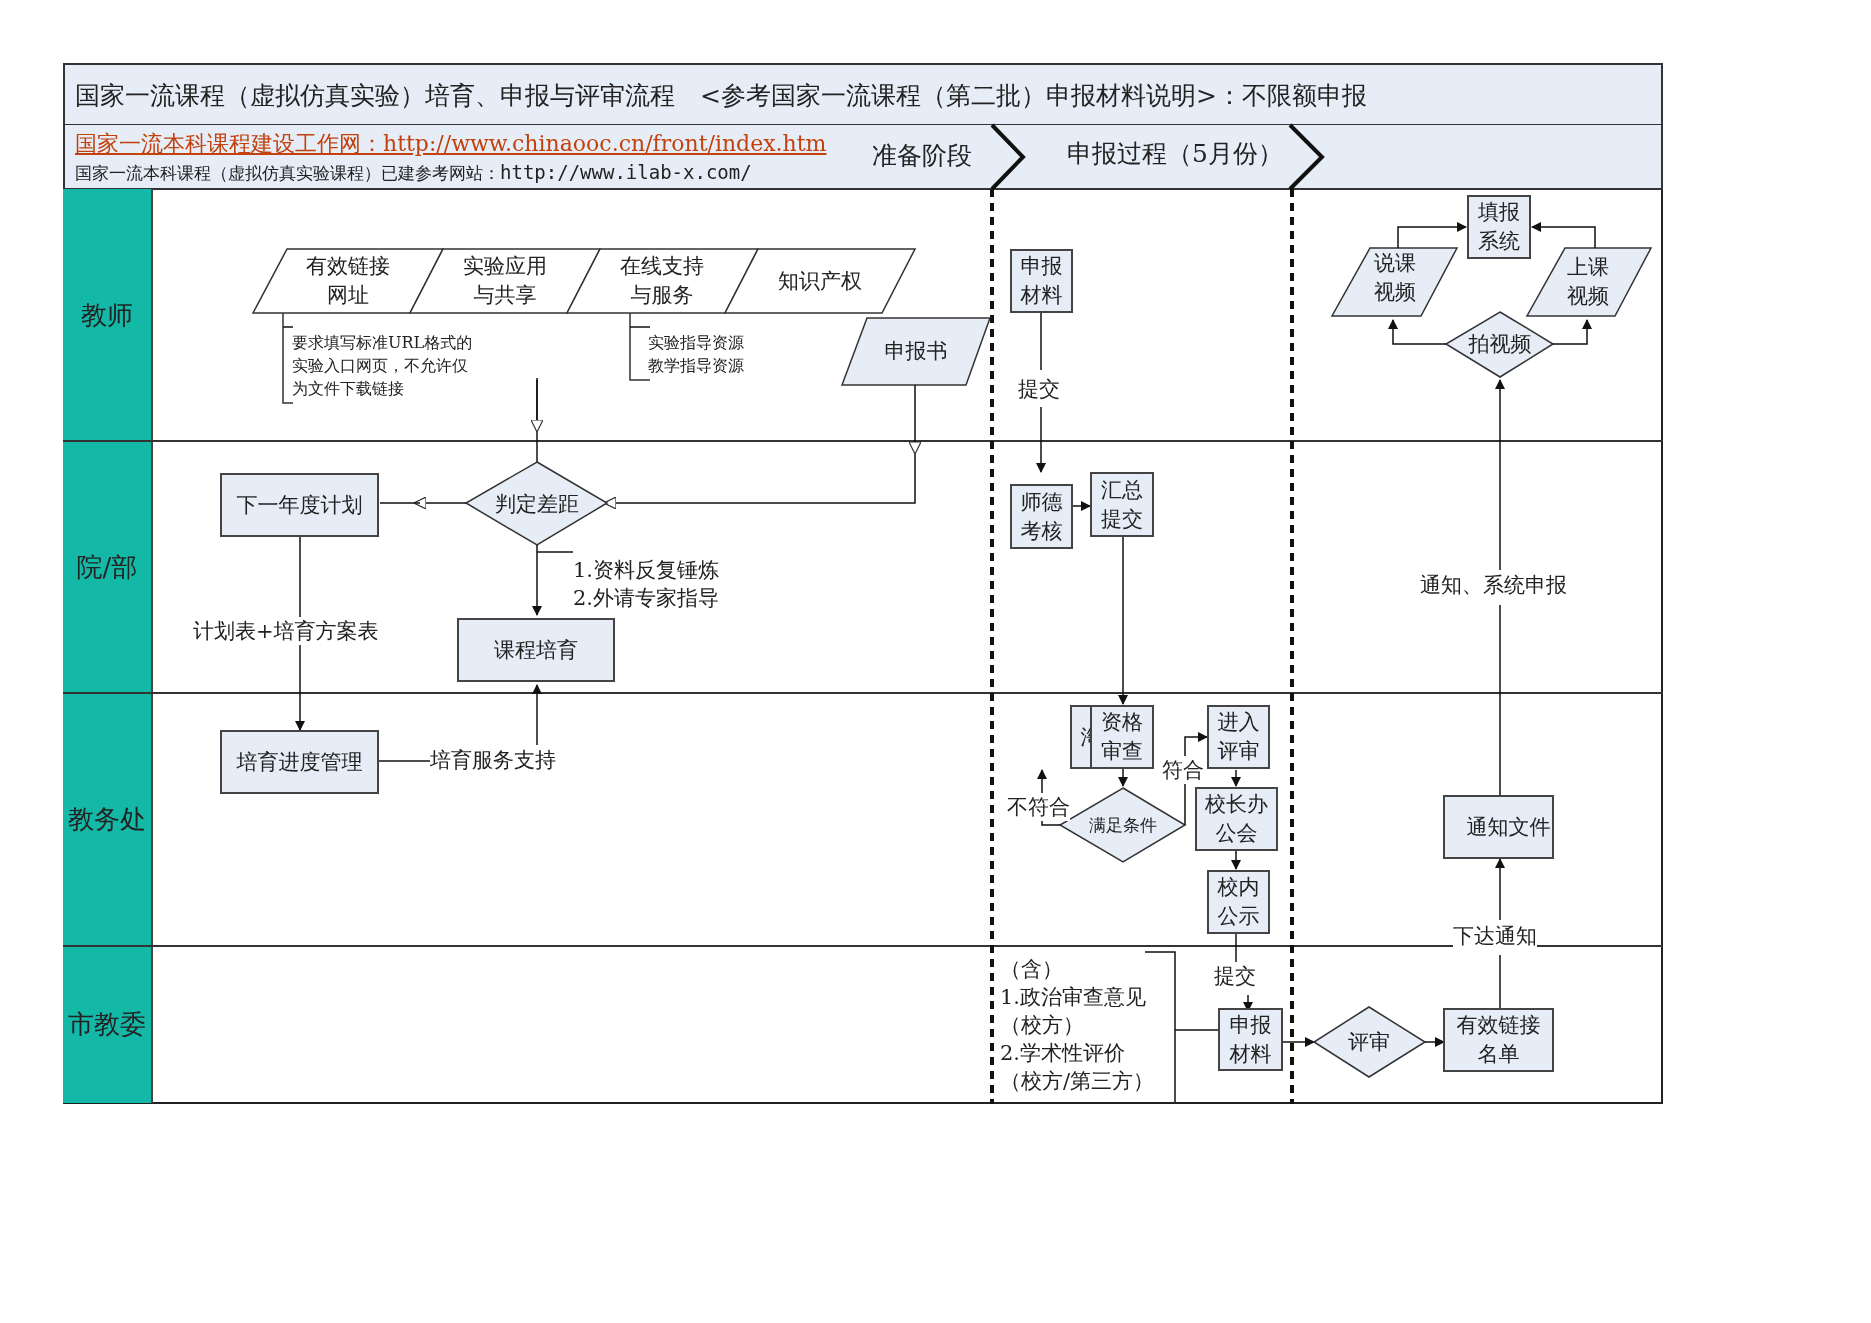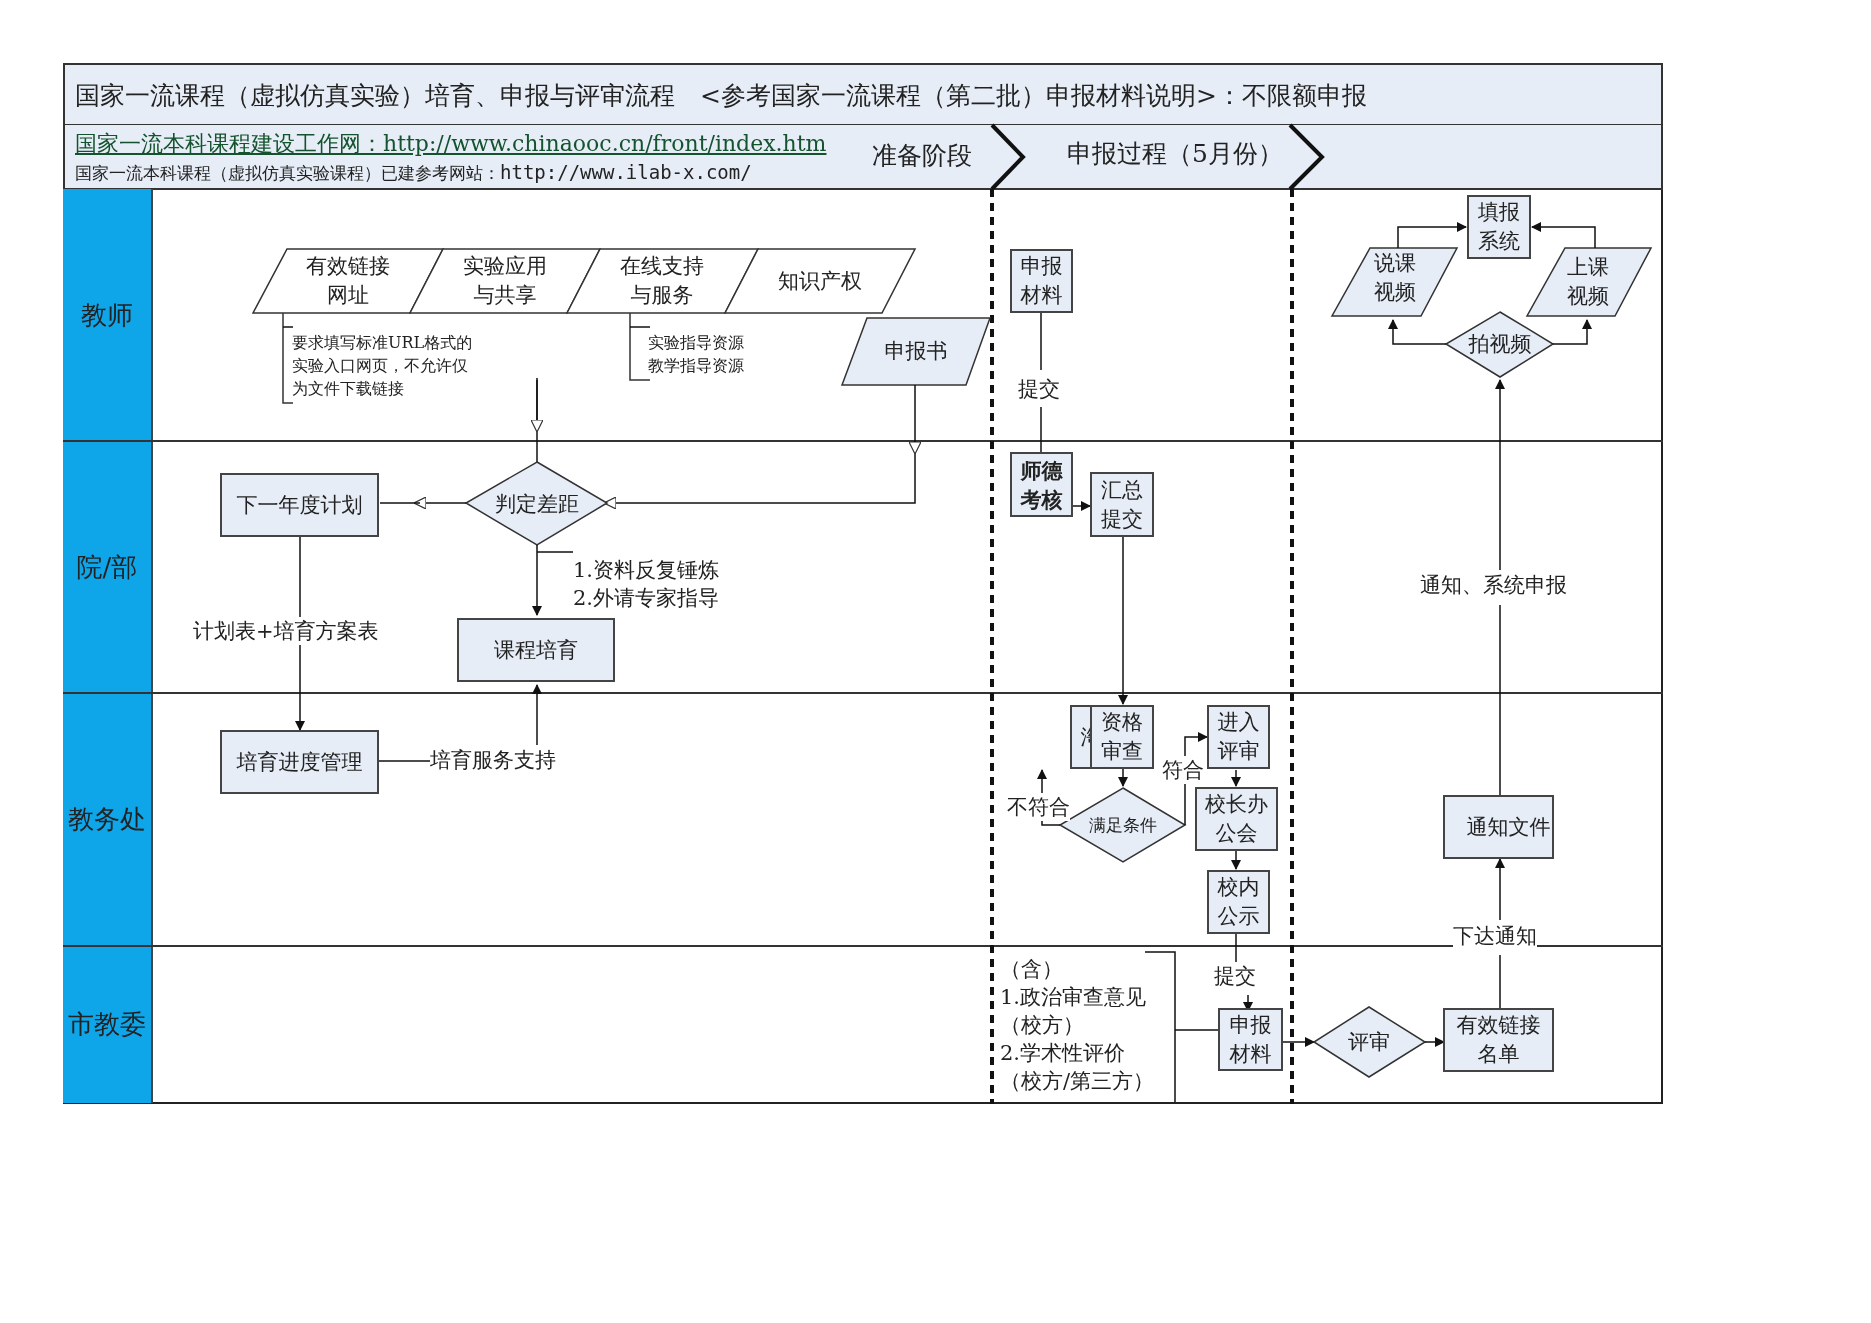--- a/index.html
+++ b/index.html
@@ -2,25 +2,25 @@
 <html><head>
 <meta charset="utf-8">
 <style>
   html,body{margin:0;padding:0;background:#fff;}
   body{width:1871px;height:1323px;position:relative;overflow:hidden;font-family:"DejaVu Serif","Liberation Serif",serif;color:#222;}
   .abs{position:absolute;}
   .frame{left:63px;top:63px;width:1600px;height:1041px;border:2px solid #222;box-sizing:border-box;}
   .hdr1{left:63px;top:63px;width:1600px;height:63px;background:#e6edf7;border:2px solid #333;box-sizing:border-box;}
   .hdr1 .t{position:absolute;left:10px;top:14px;font-size:25px;white-space:nowrap;}
   .hdr2{left:63px;top:125px;width:1600px;height:65px;background:#e6edf7;border:2px solid #333;border-top:none;box-sizing:border-box;}
-  .link{position:absolute;left:10px;top:4px;font-size:22px;color:#14532d;text-decoration:underline;white-space:nowrap;}
+  .link{position:absolute;left:10px;top:4px;font-size:22px;color:#c2410c;text-decoration:underline;white-space:nowrap;}
   .ref{position:absolute;left:10px;top:36px;font-size:17px;white-space:nowrap;}
   .ref .mono{font-family:"DejaVu Sans Mono","Liberation Mono",monospace;font-size:19px;}
   .phase{position:absolute;font-size:25px;white-space:nowrap;}
-  .lanecol{left:63px;width:90px;background:#0ea5e9;border-right:2px solid #444;box-sizing:border-box;display:flex;align-items:center;justify-content:center;font-size:26px;}
+  .lanecol{left:63px;width:90px;background:#14b8a6;border-right:2px solid #444;box-sizing:border-box;display:flex;align-items:center;justify-content:center;font-size:26px;}
   .hline{height:2px;background:#333;left:63px;width:1600px;}
   .box{position:absolute;background:#e6edf7;border:2px solid #444;box-sizing:border-box;display:flex;align-items:center;justify-content:center;text-align:center;font-size:21px;line-height:29px;}
   .lbl{position:absolute;font-size:21px;white-space:nowrap;background:#fff;line-height:28px;}
   .small{font-size:16px;line-height:23px;background:transparent;}
   svg.overlay{position:absolute;left:0;top:0;width:1871px;height:1323px;pointer-events:none;}
   .dtext{position:absolute;display:flex;align-items:center;justify-content:center;text-align:center;font-size:21px;line-height:29px;}
 </style>
 </head>
 <body>
 
@@ -199,21 +199,21 @@
 <div class="dtext" style="left:1450px;top:328px;width:100px;height:32px;">拍视频</div>
 
 <div class="box" style="left:220px;top:473px;width:159px;height:64px;">下一年度计划</div>
 <div class="dtext" style="left:480px;top:488px;width:114px;height:32px;">判定差距</div>
 <div class="lbl" style="left:573px;top:556px;background:transparent;">
   <div>1.资料反复锤炼</div>
   <div>2.外请专家指导</div>
 </div>
 <div class="box" style="left:457px;top:618px;width:158px;height:64px;">课程培育</div>
 <div class="lbl" style="left:193px;top:617px;">计划表+培育方案表</div>
-<div class="box" style="left:1010px;top:452px;width:63px;height:65px;font-weight:bold;">
+<div class="box" style="left:1010px;top:484px;width:63px;height:65px;">
     <div>
       <div>师德</div>
       <div>考核</div>
     </div>
   </div>
 <div class="box" style="left:1090px;top:472px;width:64px;height:65px;">
     <div>
       <div>汇总</div>
       <div>提交</div>
     </div>

